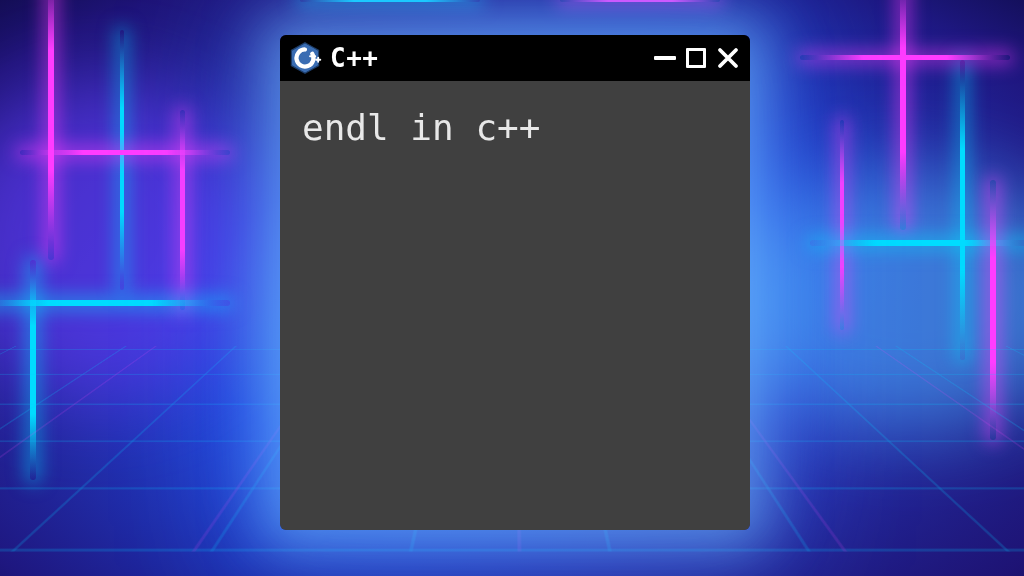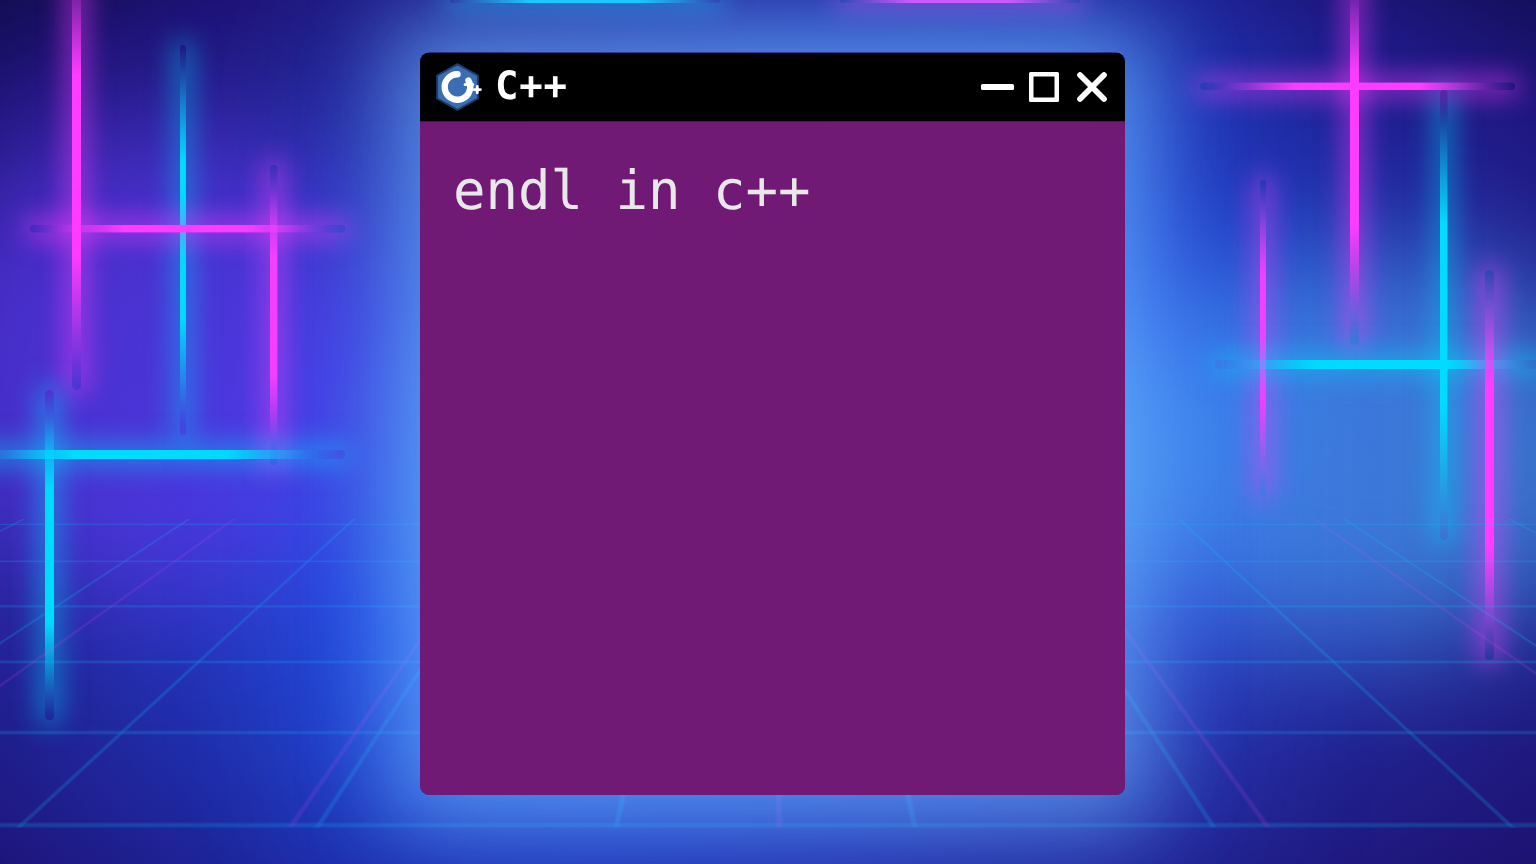--- a/index.html
+++ b/index.html
@@ -109,21 +109,21 @@
   .min-line {
     width: 22px; height: 4px; background: #fff; border-radius: 1px;
   }
   .max-box {
     width: 20px; height: 20px; border: 3.5px solid #fff; border-radius: 1px;
   }
   .close-x svg { display:block; }
 
   .content {
     height: calc(100% - 46px);
-    background: #701a75;
+    background: #404040;
     padding: 24px 22px;
   }
   .content-text {
     color: #e8e8e8;
     font-size: 36px;
     line-height: 1.25;
     font-family: "Consolas", "Menlo", "DejaVu Sans Mono", monospace;
     font-weight: 400;
     white-space: pre;
   }

